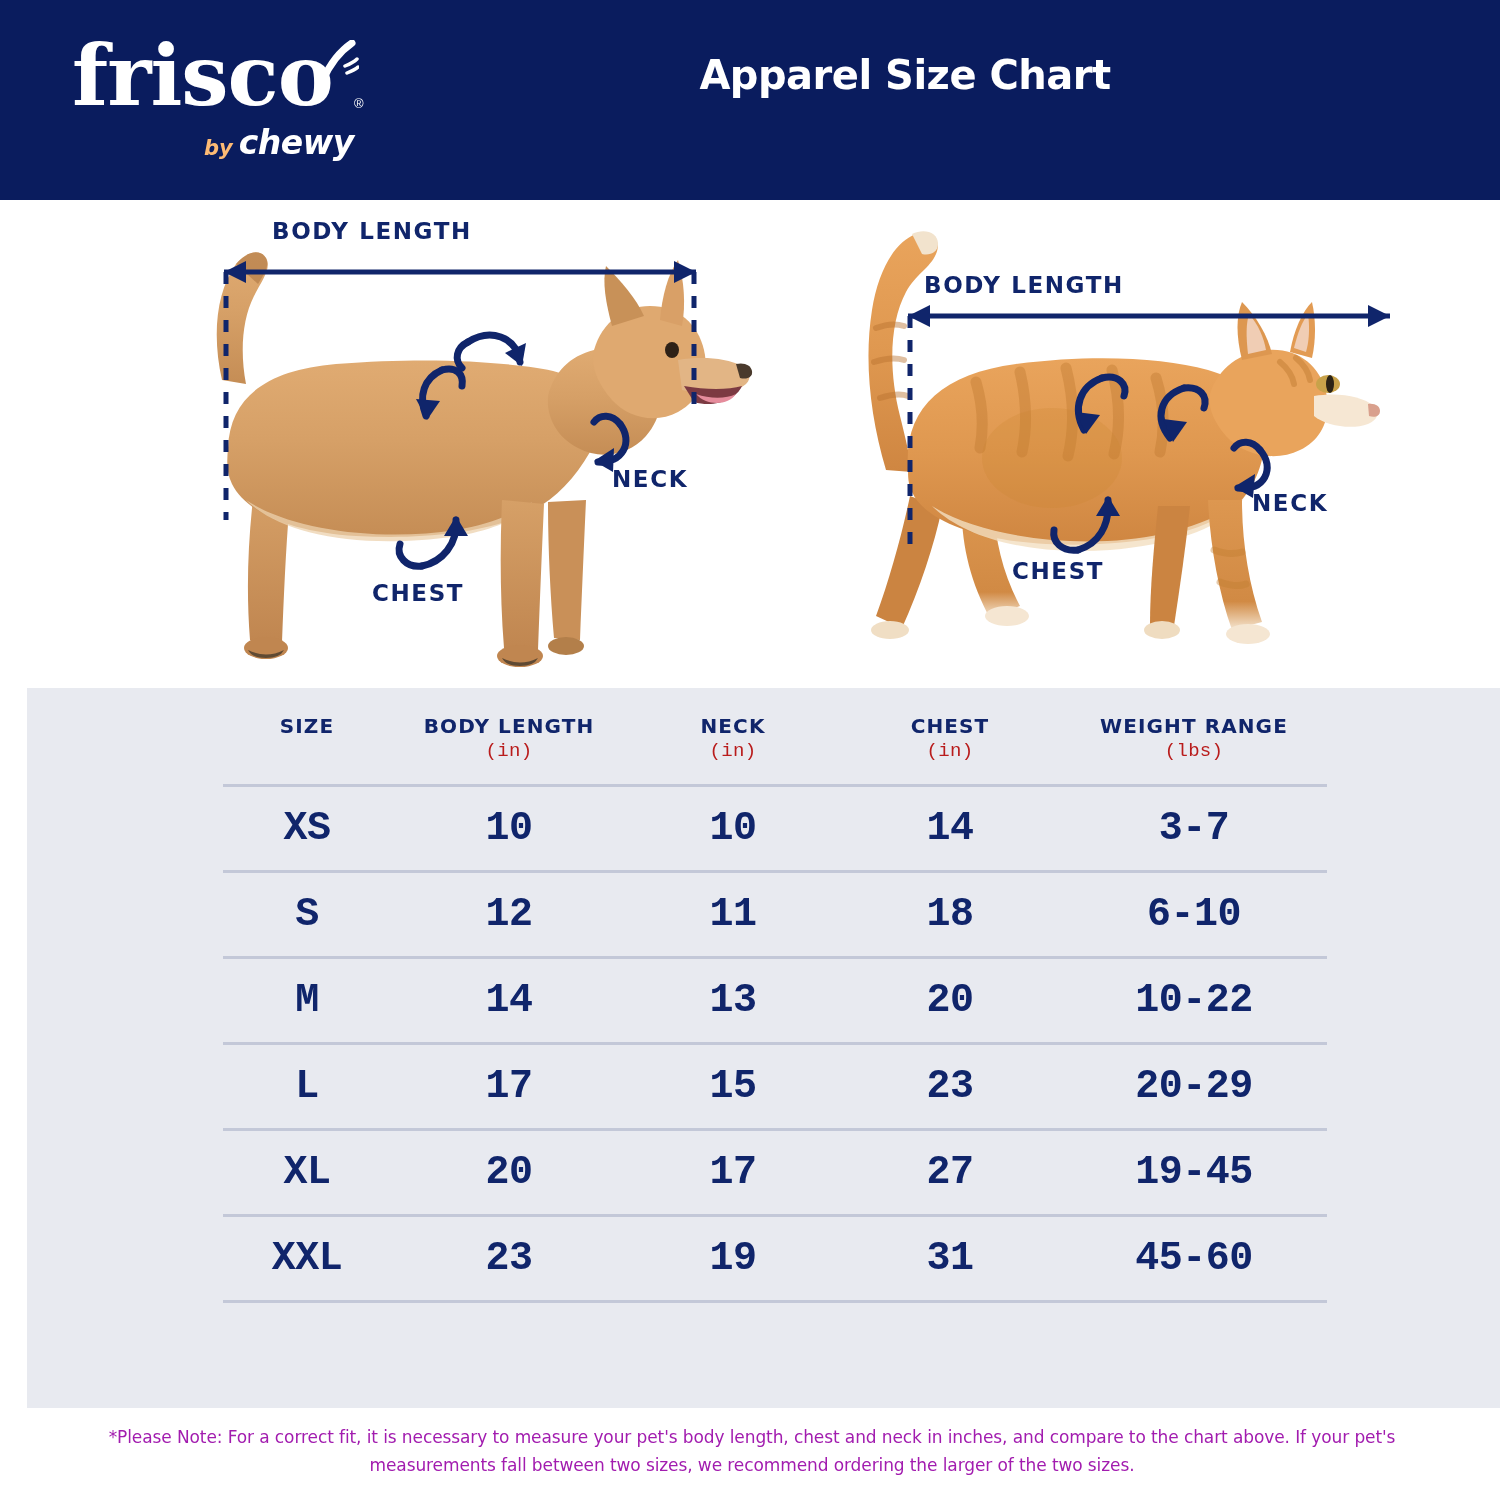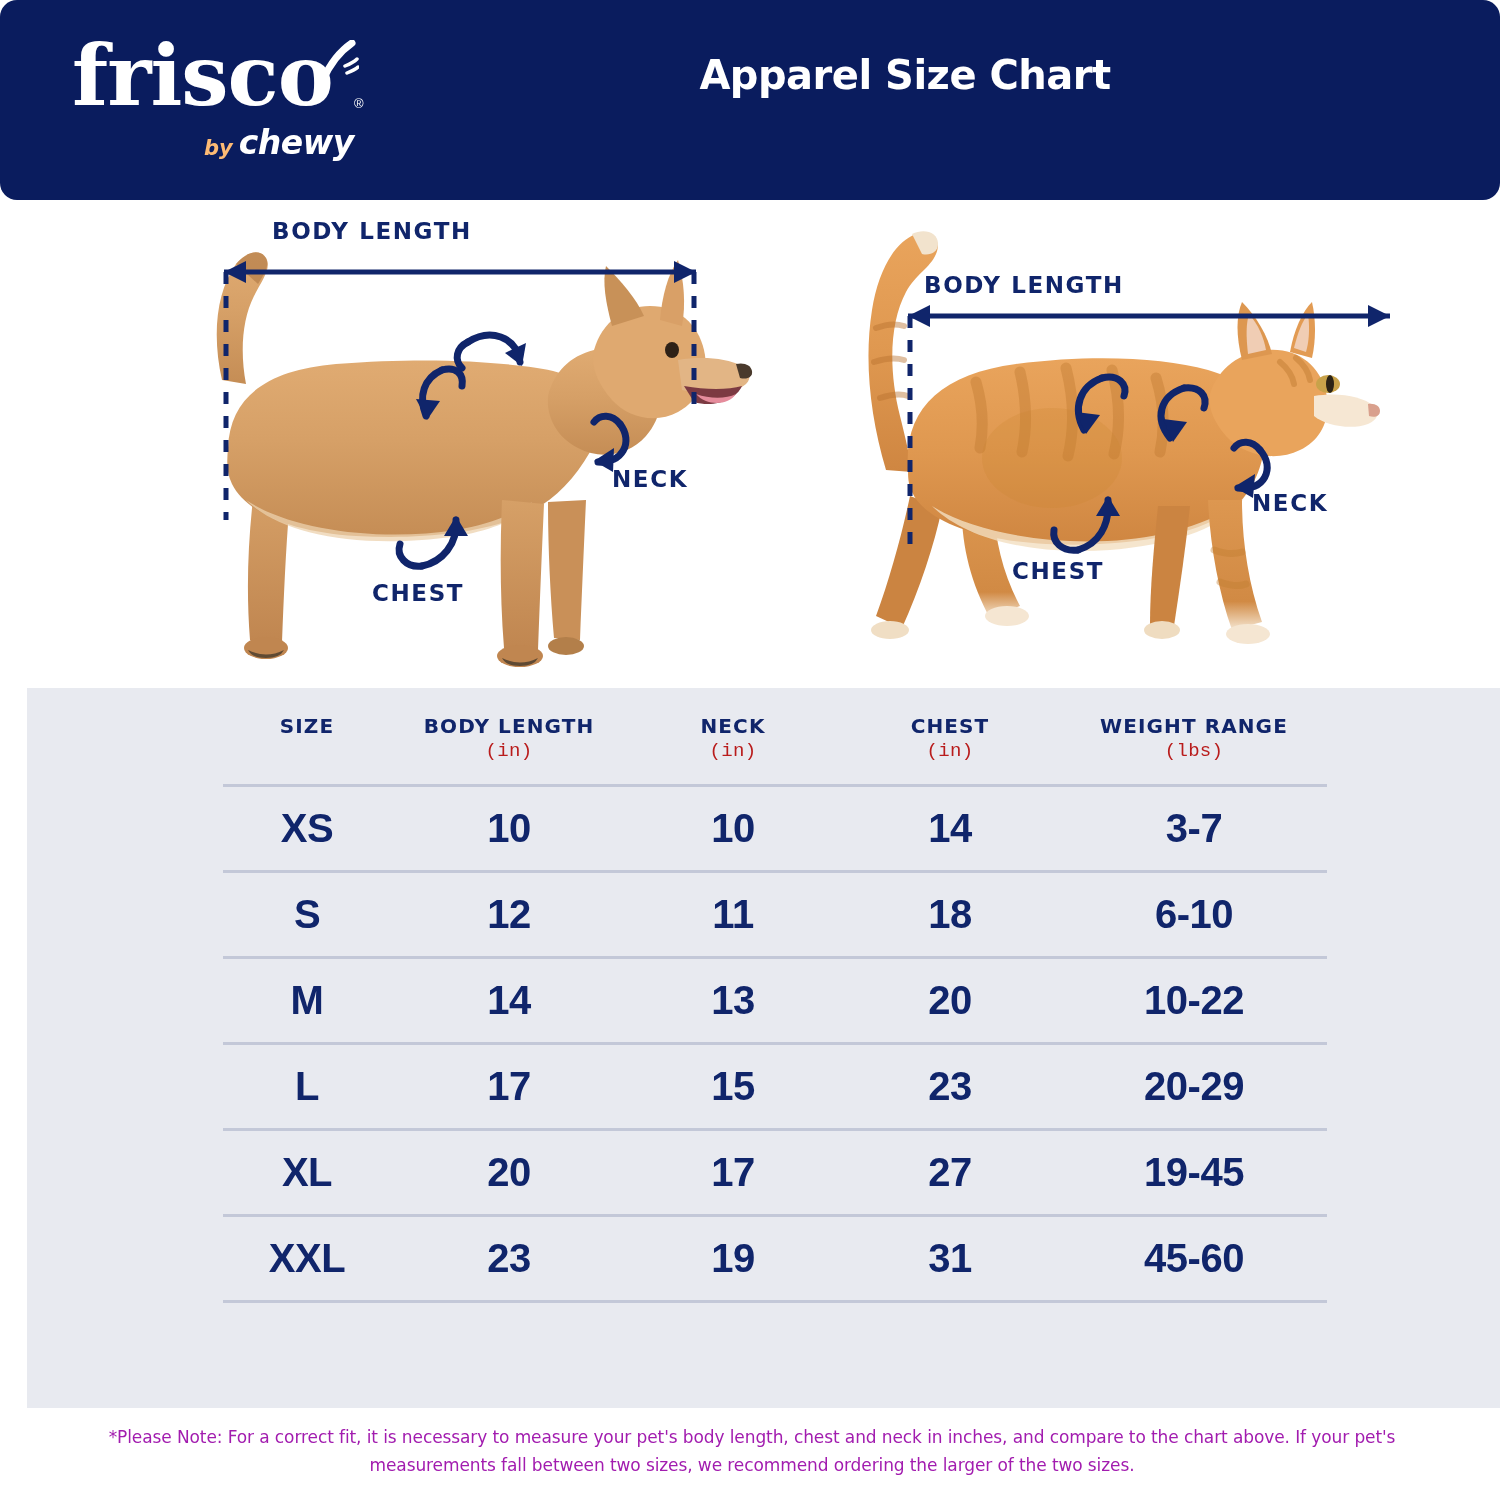--- a/index.html
+++ b/index.html
@@ -22,21 +22,20 @@
 
   
   .header-band {
     position: absolute;
     left: 0; top: 0;
     width: 1500px;
     height: 200px;
     background: #0a1c5e;
     display: flex;
     align-items: center;
-    border-radius: 17px;
   }
   .brand-logo {
     position: absolute;
     left: 72px;
     top: 34px;
     width: 310px;
     height: 130px;
   }
   .brand-wordmark {
     position: absolute;
@@ -169,21 +168,21 @@
   .unit {
     display: block;
     font-family: Liberation Mono, monospace;
     font-weight: normal;
     font-size: 19px;
     letter-spacing: 0.3px;
     color: #b91c1c;
     margin-top: 2px;
   }
   .size-table td {
-    font-family: Liberation Sans, sans-serif;
+    font-family: Liberation Mono, monospace;
     font-weight: bold;
     font-size: 40px;
     letter-spacing: -0.5px;
     color: #10256b;
     text-align: center;
     height: 81px;
     border-bottom: 3px solid #c3c8d8;
   }
   .size-table tbody tr:last-child td {
     border-bottom: 3px solid #c3c8d8;

